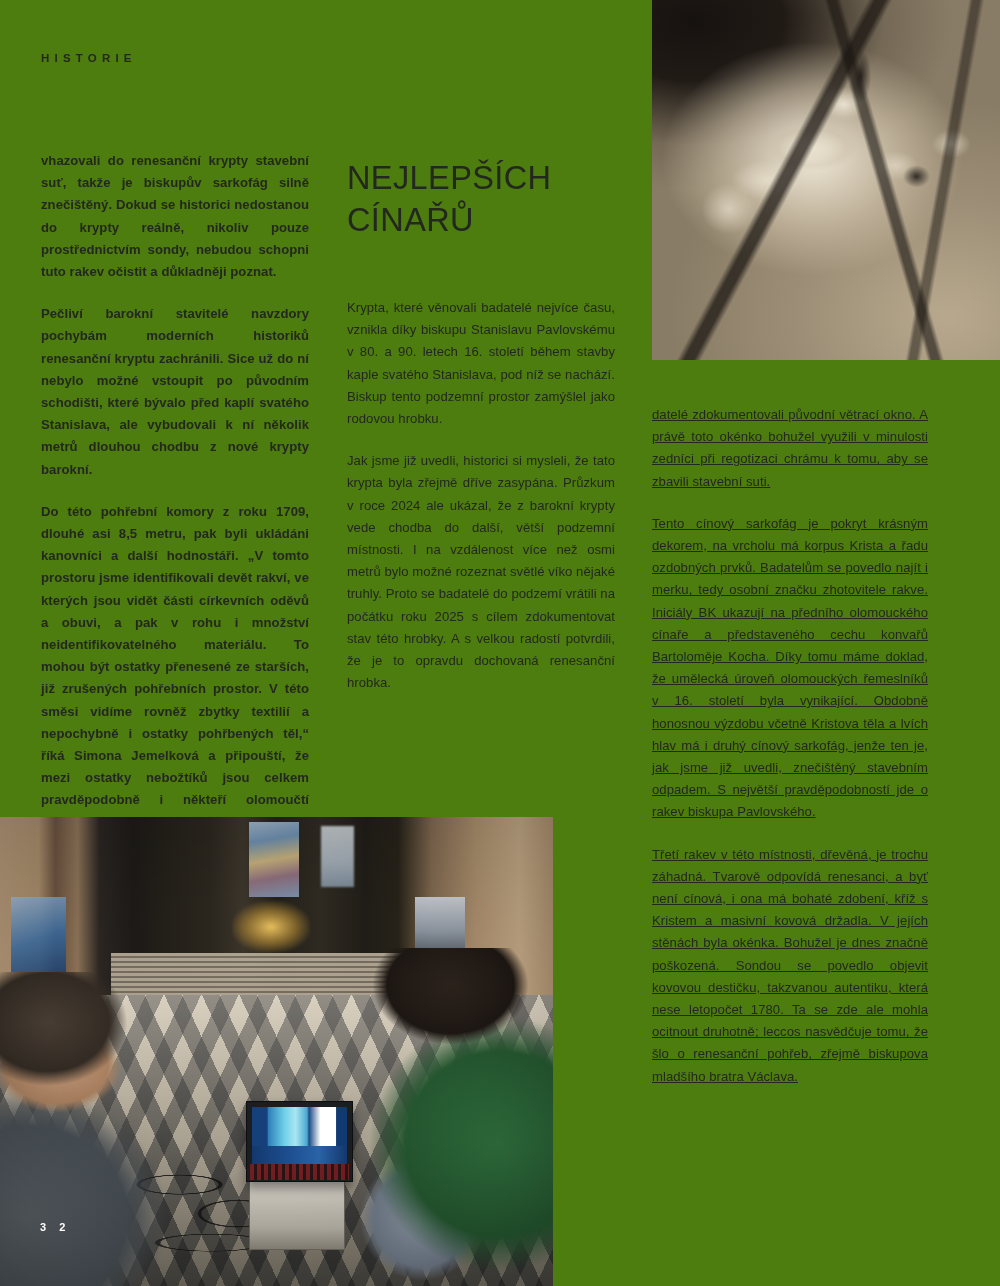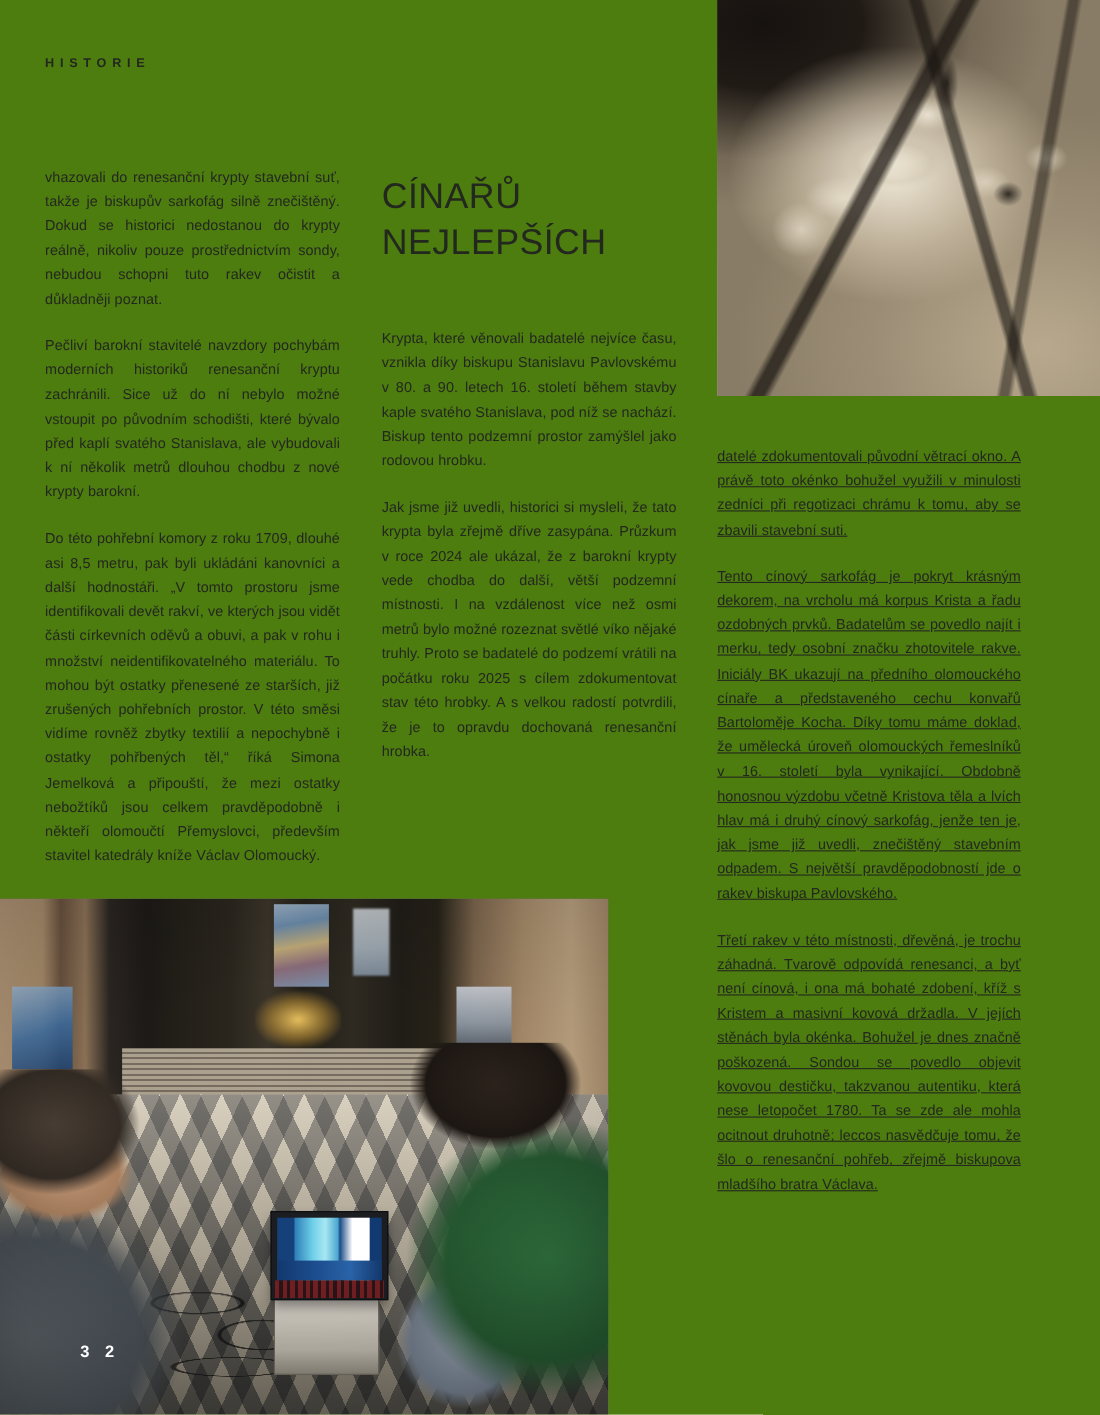--- a/index.html
+++ b/index.html
@@ -198,41 +198,40 @@
   }
   .cath-vignette {
     position: absolute; inset: 0;
     background: radial-gradient(ellipse 80% 70% at 50% 45%, rgba(0,0,0,0) 40%, rgba(0,0,0,0.22) 100%);
   }
 
   .page-number {
     position: absolute;
     left: 40px;
     top: 1221px;
-    font-size: 15px;
+    font-size: 11px;
     font-weight: bold;
     letter-spacing: 5px;
     color: #ffffff;
     z-index: 6;
-    margin-left: 33px;
   }
 
   
   .col {
     position: absolute;
     font-size: 13.1px;
     line-height: 22.2px;
     text-align: justify;
     color: #23281f;
     letter-spacing: 0.05px;
   }
   .col p { margin: 0 0 20px 0; }
   .col p:last-child { margin-bottom: 0; }
 
-  .col-1 { left: 41px;  top: 150px; width: 268px; }
+  .col-1 { left: 41px;  top: 150px; width: 268px; font-weight: bold; }
   .col-2 { left: 347px; top: 297px; width: 268px; }
   .col-3 { left: 652px; top: 404px; width: 276px; text-decoration: underline; }
 
   .headline {
     position: absolute;
     left: 347px;
     top: 157px;
     width: 290px;
     font-size: 32.5px;
     line-height: 42px;
@@ -246,22 +245,22 @@
 </head>
 <body>
 
 <div class="page">
 
   <div class="rubric">HISTORIE</div>
 
   <div class="photo photo-crypt"></div>
 
   <div class="headline">
+    <span>NEJLEPŠÍCH</span>
     <span>CÍNAŘŮ</span>
-    <span>NEJLEPŠÍCH</span>
   </div>
 
   <div class="col col-1">
     <p>vhazovali do renesanční krypty stavební suť, takže je biskupův sarkofág silně znečištěný. Dokud se historici nedostanou do krypty reálně, nikoliv pouze prostřednictvím sondy, nebudou schopni tuto rakev očistit a důkladněji poznat.</p>
     <p>Pečliví barokní stavitelé navzdory pochybám moderních historiků renesanční kryptu zachránili. Sice už do ní nebylo možné vstoupit po původním schodišti, které bývalo před kaplí svatého Stanislava, ale vybudovali k ní několik metrů dlouhou chodbu z nové krypty barokní.</p>
     <p>Do této pohřební komory z roku 1709, dlouhé asi 8,5 metru, pak byli ukládáni kanovníci a další hodnostáři. „V tomto prostoru jsme identifikovali devět rakví, ve kterých jsou vidět části církevních oděvů a obuvi, a pak v rohu i množství neidentifikovatelného materiálu. To mohou být ostatky přenesené ze starších, již zrušených pohřebních prostor. V této směsi vidíme rovněž zbytky textilií a nepochybně i ostatky pohřbených těl,“ říká Simona Jemelková a připouští, že mezi ostatky nebožtíků jsou celkem pravděpodobně i někteří olomoučtí Přemyslovci, především stavitel katedrály kníže Václav Olomoucký.</p>
   </div>
 
   <div class="col col-2">
     <p>Krypta, které věnovali badatelé nejvíce času, vznikla díky biskupu Stanislavu Pavlovskému v 80. a 90. letech 16. století během stavby kaple svatého Stanislava, pod níž se nachází. Biskup tento podzemní prostor zamýšlel jako rodovou hrobku.</p>

